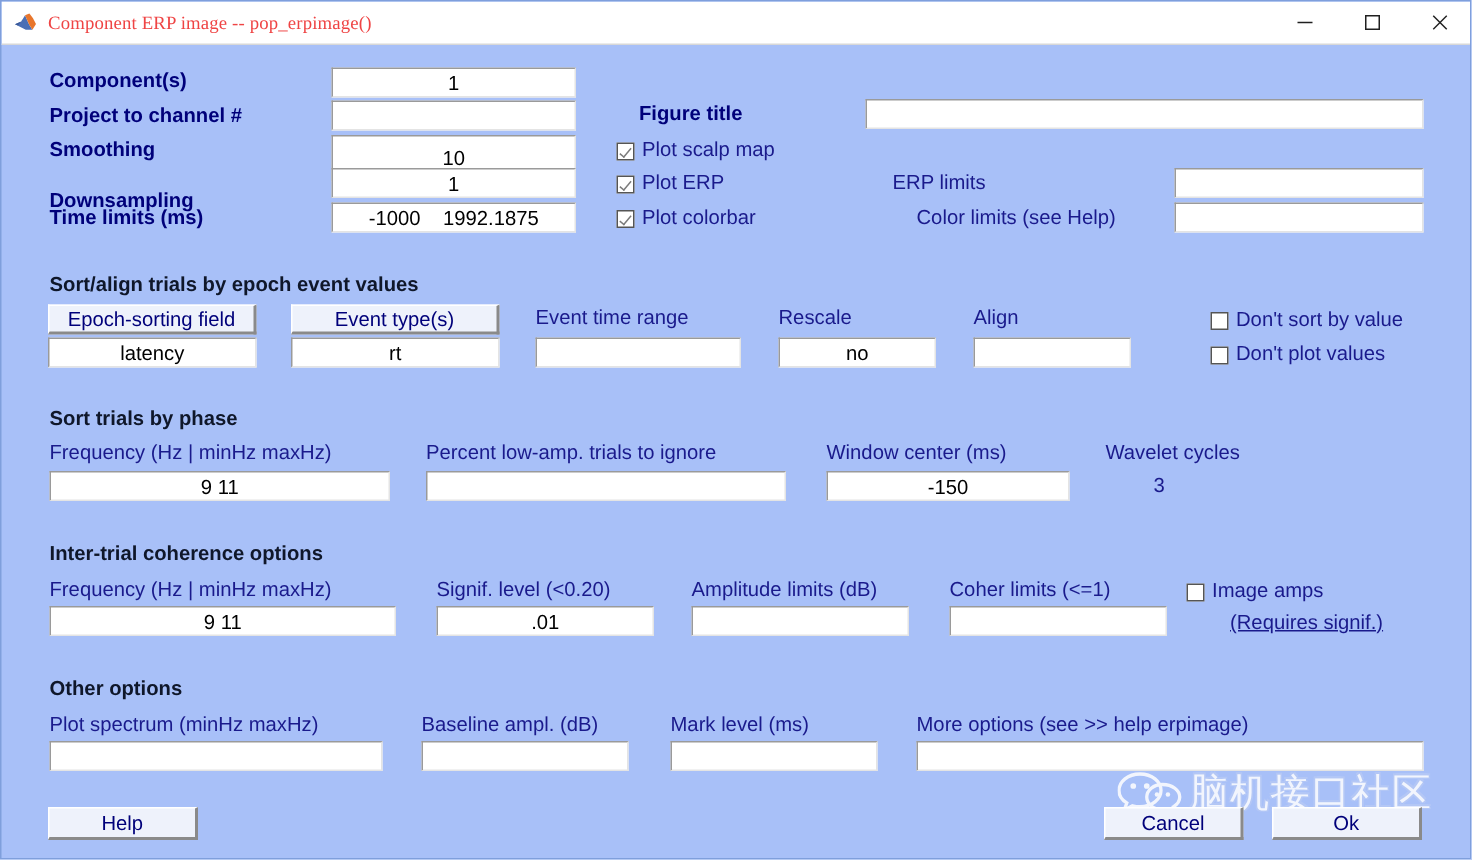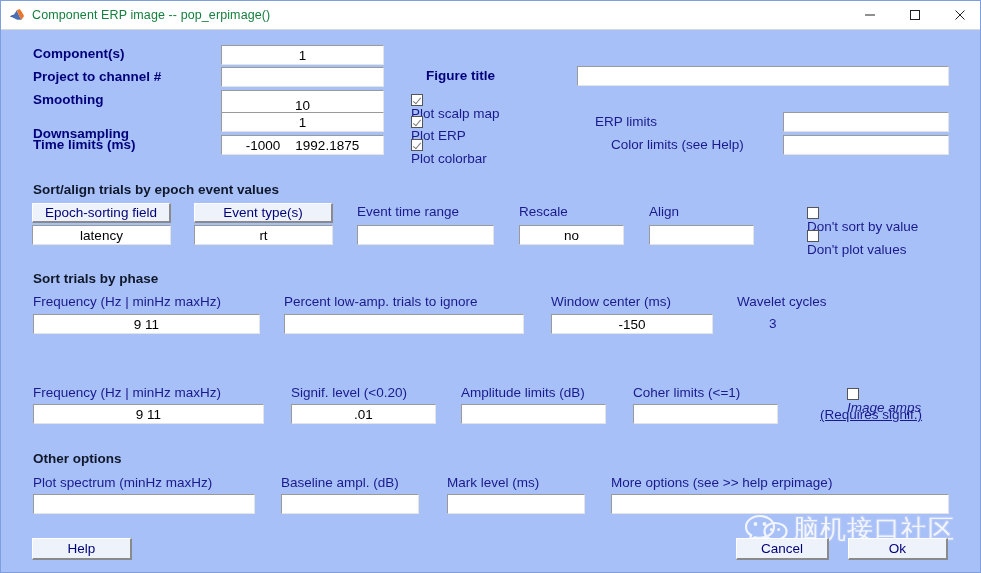--- a/index.html
+++ b/index.html
@@ -38,22 +38,22 @@
   }
   .title-icon {
     width: 16px; height: 16px;
     margin-left: 8px;
     margin-right: 7px;
     position: relative;
     flex: 0 0 auto;
   }
   .title-text {
     font-size: 12.5px;
-    color: #15803d;
-    font-family: Liberation Sans, sans-serif;
+    color: #ef4444;
+    font-family: Liberation Serif, serif;
     white-space: nowrap;
     letter-spacing: 0.1px;
   }
   .win-controls {
     position: absolute;
     right: 0; top: 0;
     height: 28px;
     display: flex;
   }
   .win-btn {
@@ -113,26 +113,25 @@
     text-align: center;
     line-height: 18px;
     white-space: nowrap;
     cursor: default;
     font-family: "Liberation Sans", sans-serif;
   }
 
   .cb {
     position: absolute;
     display: flex;
-    align-items: flex-start;
+    align-items: center;
     color: #1a1a8c;
     font-size: 13.5px;
     white-space: nowrap;
     line-height: 16px;
-    flex-direction: column;
   }
   .cb .box {
     width: 12px; height: 12px;
     box-sizing: border-box;
     border: 1px solid #555555;
     background: #ffffff;
     margin-right: 5px;
     margin-top: 2px;
     position: relative;
     flex: 0 0 auto;
@@ -273,34 +272,35 @@
 
   <div class="lbl" style="left:283px; top:293px;">Percent low-amp. trials to ignore</div>
   <input class="field" style="left: 283px; top: 313px; width: 240px; height: 20px;" value="">
 
   <div class="lbl" style="left:550px; top:293px;">Window center (ms)</div>
   <input class="field" style="left: 550px; top: 313px; width: 162px; height: 20px;" value="-150">
 
   <div class="lbl" style="left:736px; top:293px;">Wavelet cycles</div>
   <div class="lbl" style="left:768px; top:315px;">3</div>
 
+  <div class="sect" style="left:32px; top:360px;">Inter-trial coherence options</div>
 
   <div class="lbl" style="left:32px; top:384px;">Frequency (Hz | minHz maxHz)</div>
   <input class="field" style="left: 32px; top: 403px; width: 231px; height: 20px;" value="9 11">
 
   <div class="lbl" style="left:290px; top:384px;">Signif. level (&lt;0.20)</div>
   <input class="field" style="left: 290px; top: 403px; width: 145px; height: 20px;" value=".01">
 
   <div class="lbl" style="left:460px; top:384px;">Amplitude limits (dB)</div>
   <input class="field" style="left: 460px; top: 403px; width: 145px; height: 20px;" value="">
 
   <div class="lbl" style="left:632px; top:384px;">Coher limits (&lt;=1)</div>
   <input class="field" style="left: 632px; top: 403px; width: 145px; height: 20px;" value="">
 
-  <div class="cb" style="left:846px; top:385px;font-style:italic;">
+  <div class="cb" style="left:790px; top:385px;">
     <span class="box"></span>
     <span>Image amps</span>
   </div>
   <div class="lbl" style="left:819px; top:406px;text-decoration:underline;">(Requires signif.)</div>
 
   <div class="sect" style="left:32px; top:450px;">Other options</div>
 
   <div class="lbl" style="left:32px; top:474px;">Plot spectrum (minHz maxHz)</div>
   <input class="field" style="left: 32px; top: 493px; width: 222px; height: 20px;" value="">
 

